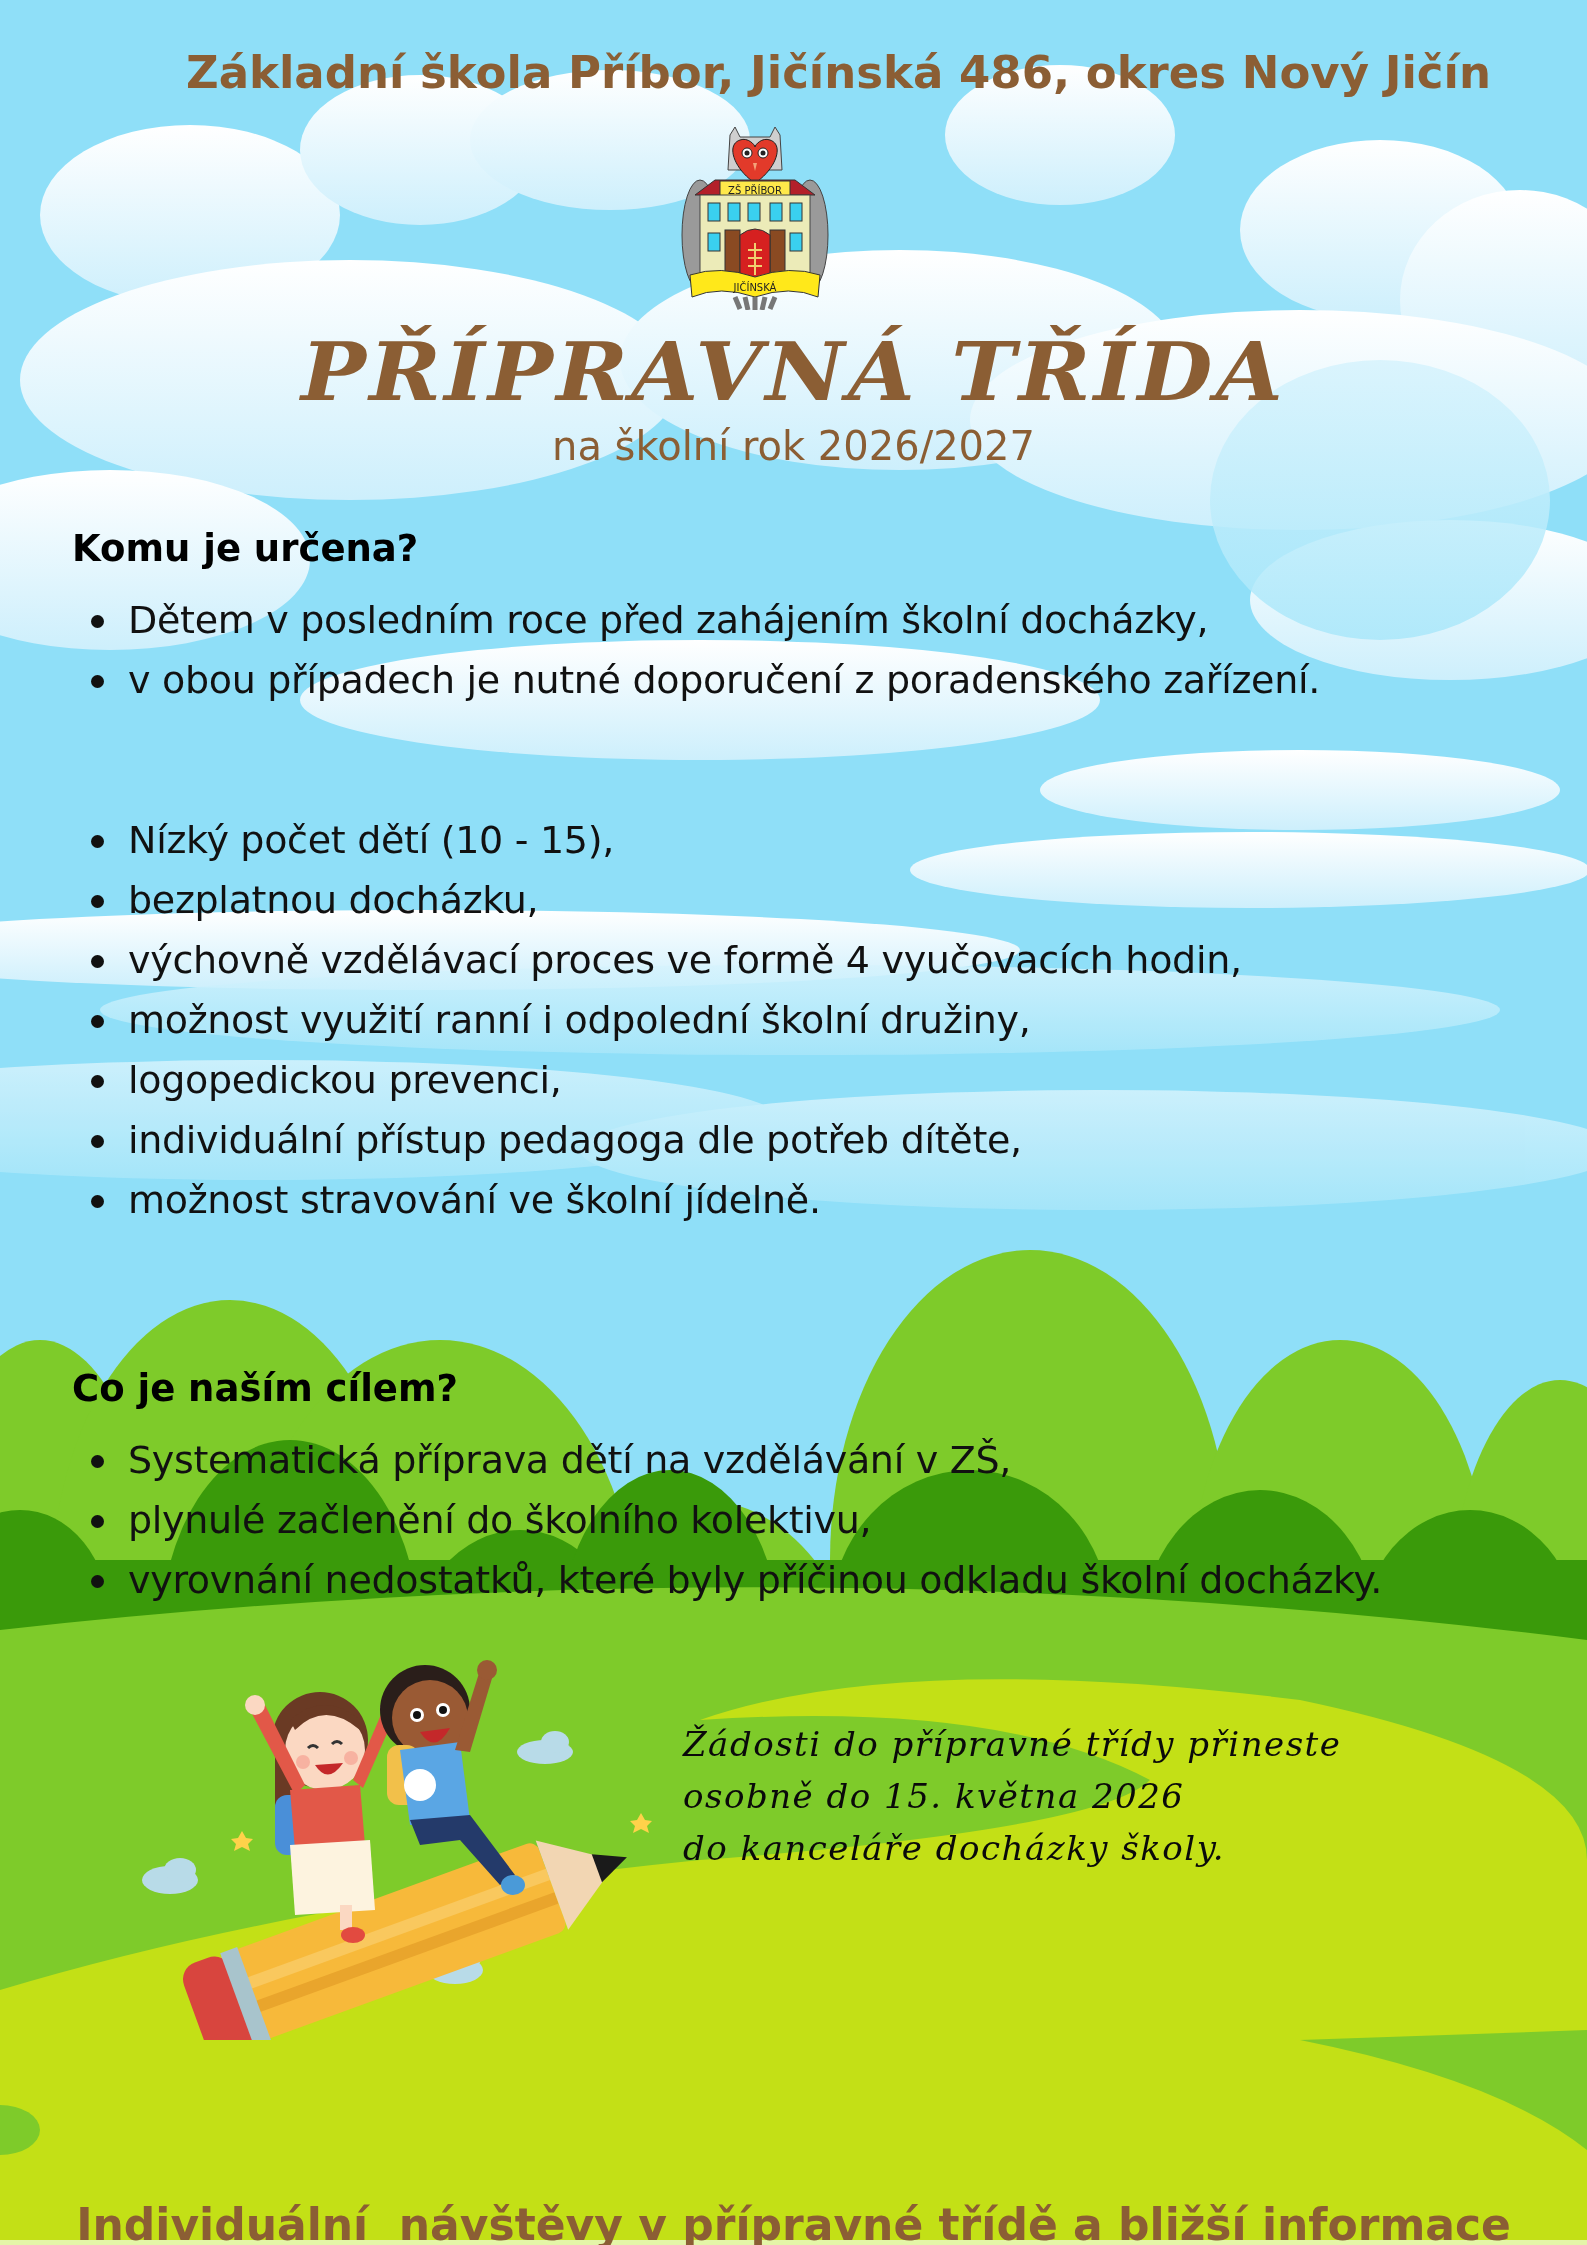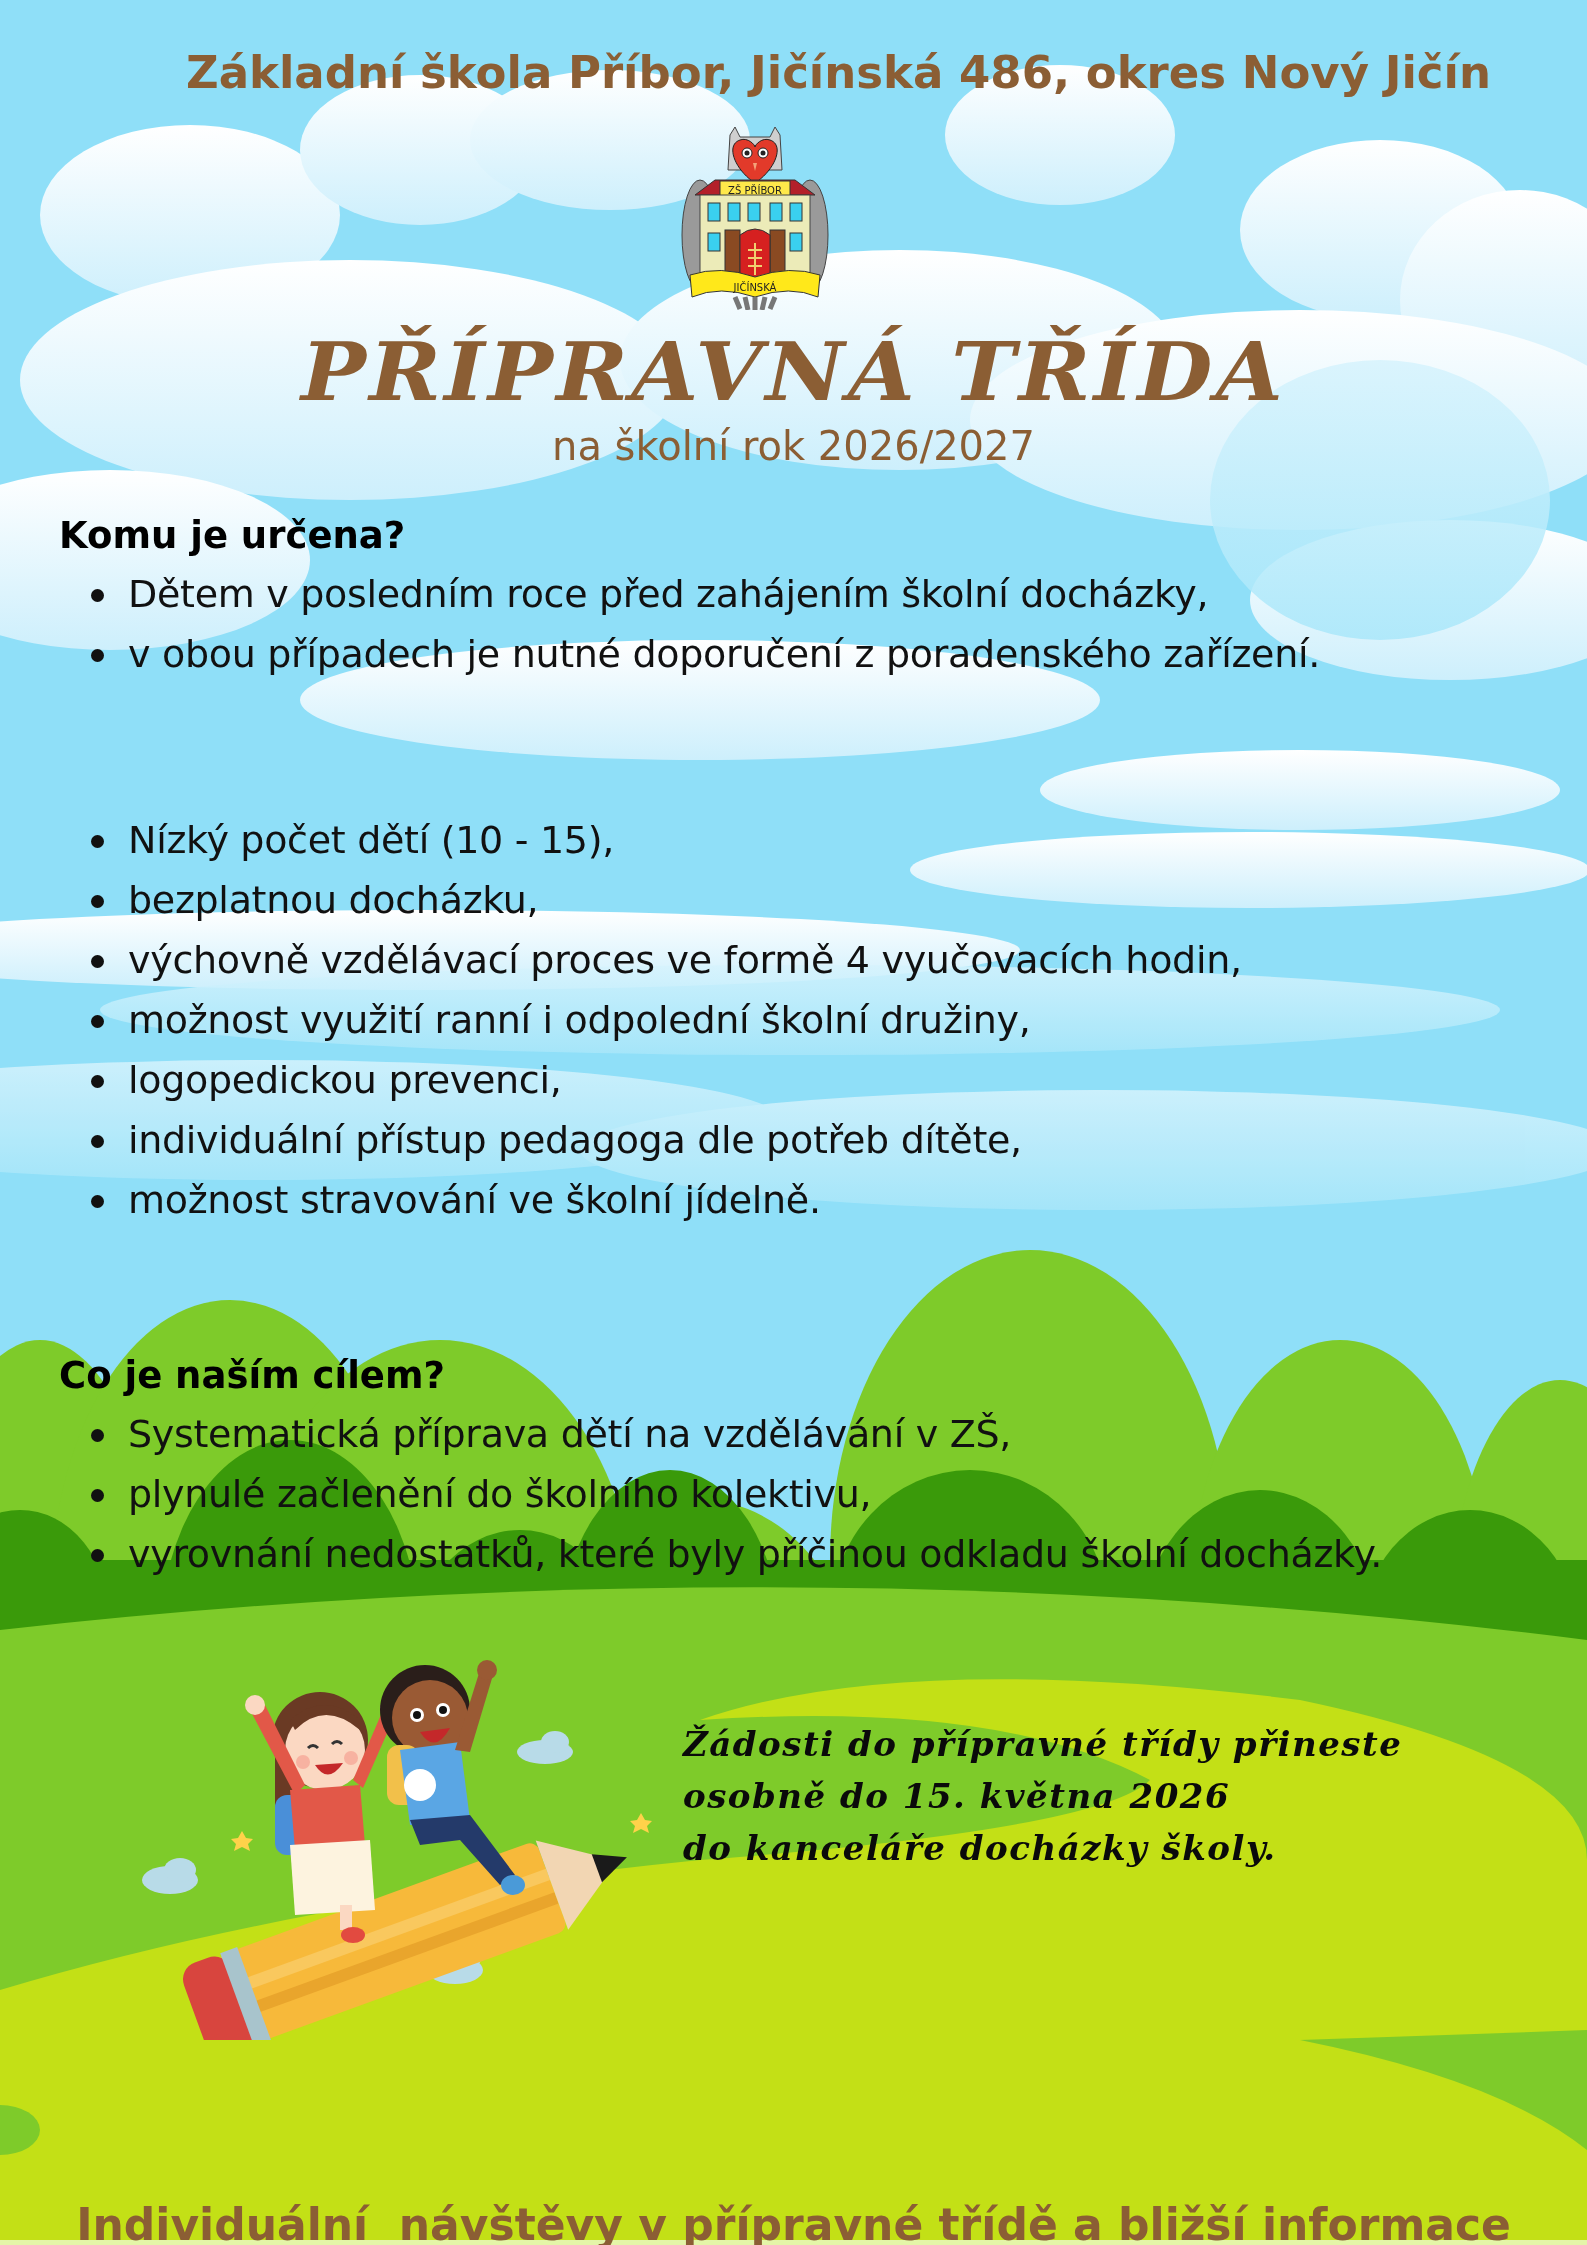--- a/index.html
+++ b/index.html
@@ -3,30 +3,30 @@
 <meta charset="utf-8">
 <style>
   html, body { margin:0; padding:0; }
   body { width:1587px; height:2245px; position:relative; overflow:hidden; background:#8fdff8; font-family:"Liberation Sans", sans-serif; }
   .bg { position:absolute; left:0; top:0; width:1587px; height:2245px; }
   .school-name { position:absolute; left:0; width:1587px; top:46px; text-align:center; font-family:"DejaVu Sans", sans-serif; font-weight:bold; font-size:45px; color:#8b5e34; letter-spacing:0px;padding-left:45px; }
   .logo { position:absolute; left:680px; top:125px; width:150px; height:185px; }
   .main-title { position:absolute; left:0; width:1587px; top:325px; text-align:center; font-family:"DejaVu Serif", serif; font-weight:bold; font-style:italic; font-size:80px; color:#8b5e34; letter-spacing:3px; transform:scaleX(1.08); }
   .subtitle { position:absolute; left:0; width:1587px; top:423px; text-align:center; font-family:"DejaVu Sans", sans-serif; font-weight:normal; font-size:40px; color:#8b5e34; }
   .section { position:absolute; left:55px; }
-  .section h2 { margin:4px; font-family:"DejaVu Sans", sans-serif; font-weight:bold; font-size:37px; color:#000; line-height:48px; }
+  .section h2 { margin:17px; font-family:"DejaVu Sans", sans-serif; font-weight:bold; font-size:37px; color:#000; line-height:48px; }
   .section ul { margin:0; padding:0; list-style:none; }
   .section li { position:relative; padding-left:73px; font-family:"DejaVu Sans", sans-serif; font-size:38px; color:#111; line-height:60px; white-space:nowrap; letter-spacing:-0.3px; }
   .section li::before { content:""; position:absolute; left:36px; top:25px; width:13px; height:13px; border-radius:50%; background:#111; }
   .sec1 { top:508px; }
   .sec2 { top:808px; }
   .sec3 { top:1348px; }
   .sec1 ul, .sec2 ul, .sec3 ul { margin-top:2px; }
   .kids { position:absolute; left:125px; top:1620px; width:560px; height:420px; }
-  .deadline { position:absolute; left:683px; top:1718px; font-family:"DejaVu Serif", serif; font-weight:bold; font-style:italic; font-size:34px; color:#0a0a0a; line-height:52px; letter-spacing:1.5px; }
+  .deadline { position:absolute; left:683px; top:1718px; font-family:"DejaVu Serif", serif; font-weight:normal; font-style:italic; font-size:34px; color:#0a0a0a; line-height:52px; letter-spacing:1.5px; }
   .deadline div { white-space:nowrap; }
   .footer { position:absolute; left:0; width:1587px; top:2052px; text-align:center; font-family:"DejaVu Sans", sans-serif; font-weight:bold; font-size:44px; color:#8b5e34; line-height:69px; white-space:pre; }
 </style>
 </head>
 <body>
 
 <svg class="bg" viewBox="0 0 1587 2245" xmlns="http://www.w3.org/2000/svg">
   <defs>
     <linearGradient id="cloudG" x1="0" y1="0" x2="0" y2="1">
       <stop offset="0" stop-color="#ffffff"></stop>

